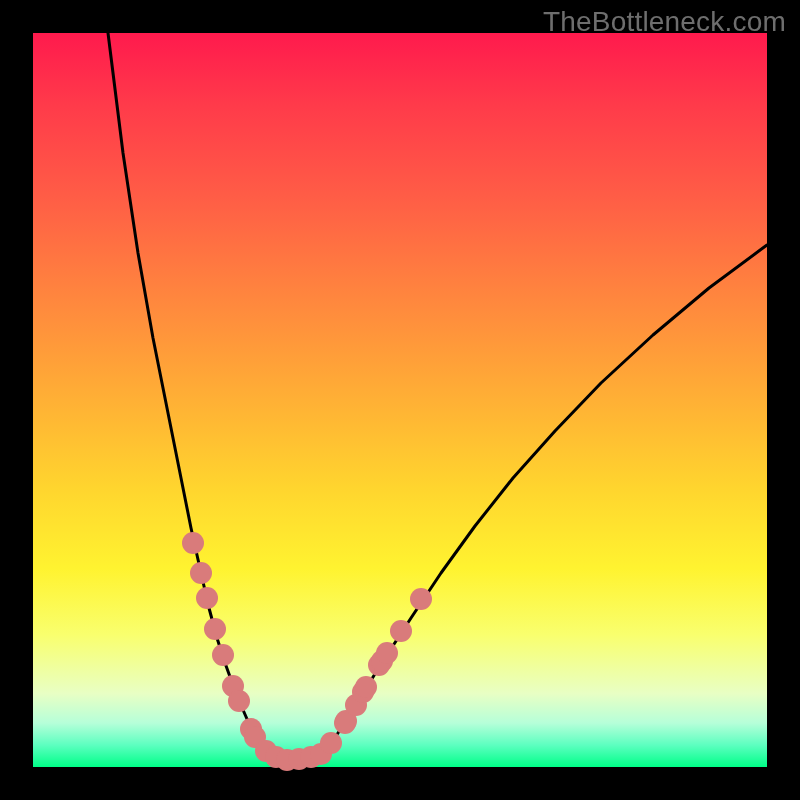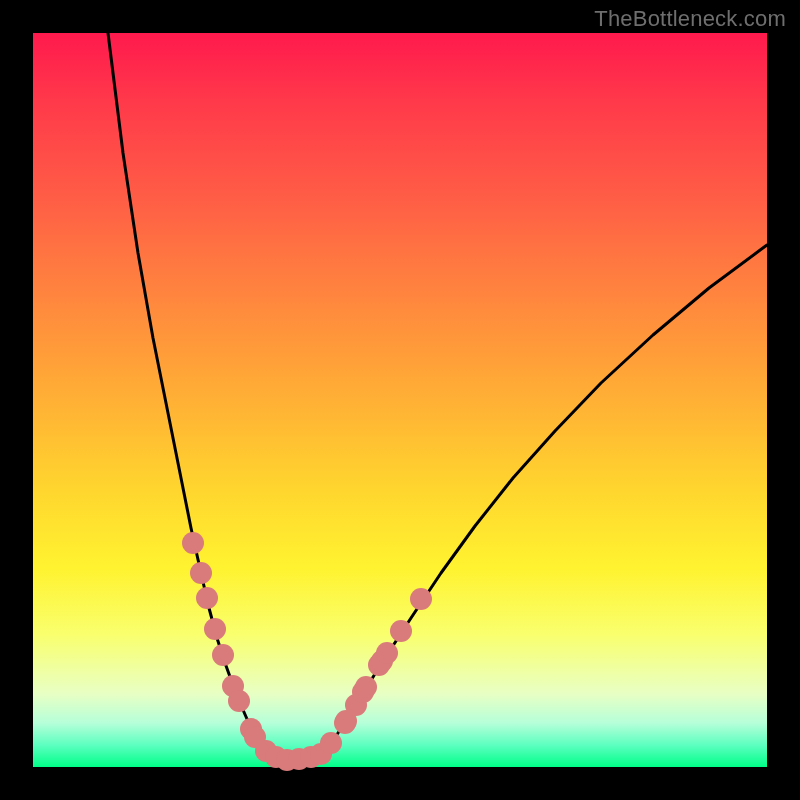--- a/index.html
+++ b/index.html
@@ -40,21 +40,21 @@
       #b6ffd9 94%,
       #5dffc0 97%,
       #00ff88 100%
     );
   }
   .watermark {
     position: absolute;
     top: 6px;
     right: 14px;
     color: #6e6e6e;
-    font-size: 22px;
+    font-size: 28px;
     letter-spacing: 0.2px;
     font-weight: 500;
   }
   svg.curve {
     position: absolute;
     left: 0;
     top: 0;
     width: 734px;
     height: 734px;
     overflow: visible;

